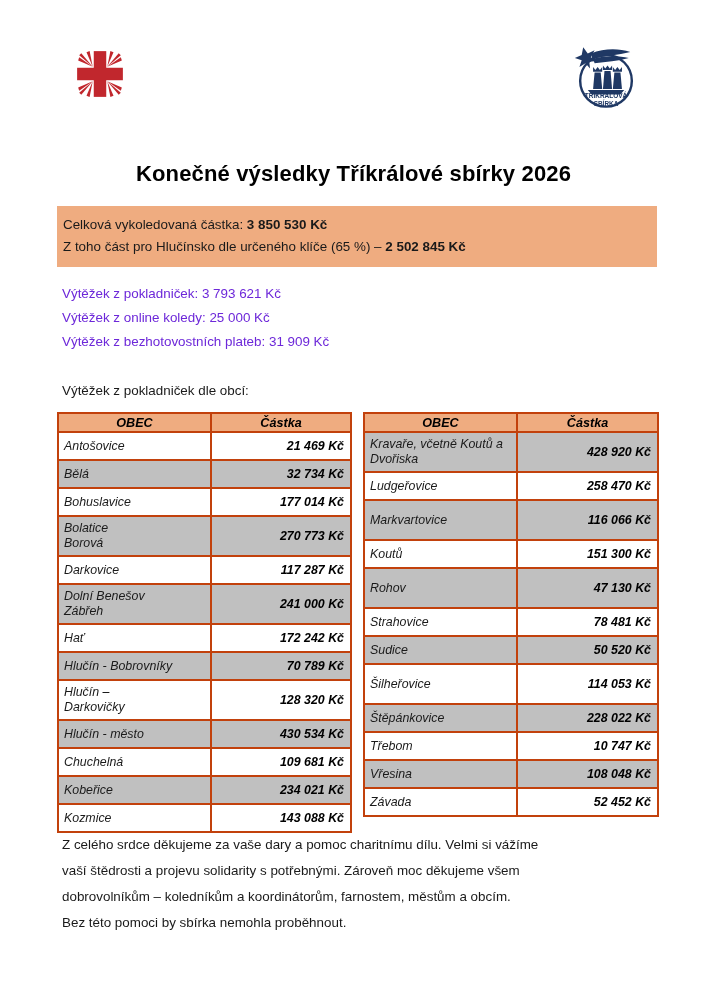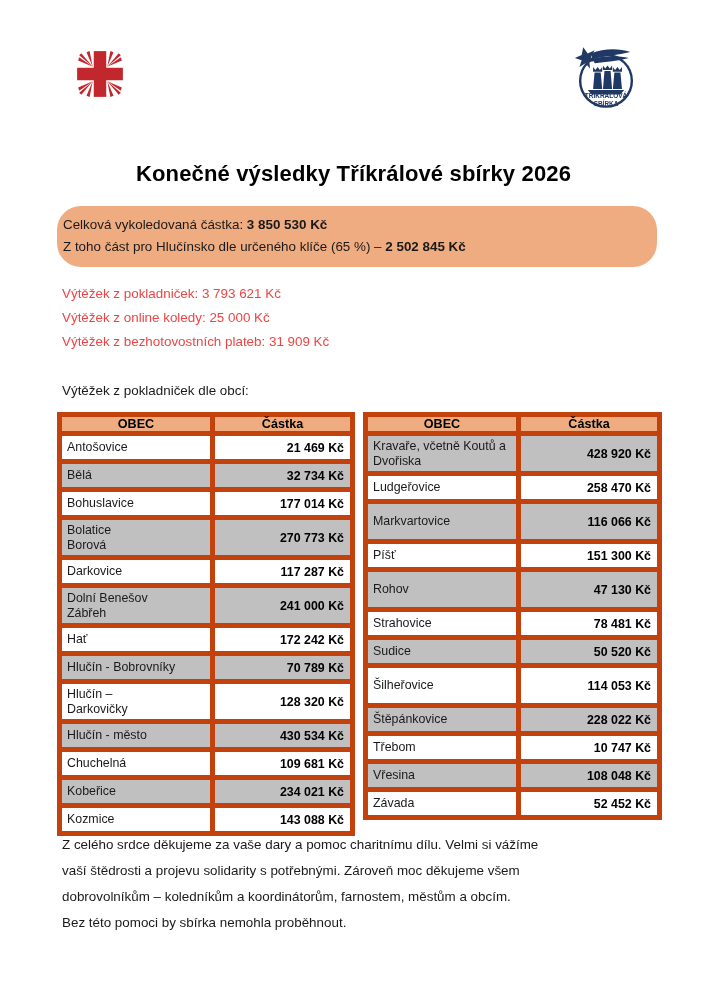--- a/index.html
+++ b/index.html
@@ -69,40 +69,39 @@
 
   
   .highlight-box {
     position: absolute;
     left: 57px;
     top: 206px;
     width: 600px;
     padding: 8px 6px 9px 6px;
     background: #efac80;
     box-sizing: border-box;
-    border-radius: 24px;
   }
   .highlight-box .hl-line {
     font-size: 13.4px;
     line-height: 22px;
     color: #1a1a1a;
   }
   .highlight-box b { font-weight: bold; }
 
   
   .amount-list {
     position: absolute;
     left: 62px;
     top: 282px;
     width: 580px;
   }
   .amount-list .line {
     font-size: 13.4px;
     line-height: 24px;
-    color: #ef4444;
+    color: #6d28d9;
   }
   .sub-caption {
     position: absolute;
     left: 62px;
     top: 381px;
     font-size: 13.4px;
     line-height: 20px;
     color: #1a1a1a;
   }
 
@@ -111,23 +110,24 @@
     position: absolute;
     top: 412px;
     border-collapse: collapse;
     table-layout: fixed;
     font-size: 12.4px;
   }
   .tbl.left  { left: 57px;  width: 293px; }
   .tbl.right { left: 363px; width: 294px; }
 
   .tbl th, .tbl td {
-    border: 5px solid #c2410c;
+    border: 2px solid #c2410c;
     padding: 0;
     box-sizing: border-box;
+    font-style: italic;
   }
   .tbl th {
     background: #efac80;
     font-weight: bold;
     text-align: center;
     height: 19px;
     font-size: 12.6px;
     color: #000000;
   }
   .tbl td.obec {
@@ -317,21 +317,21 @@
       </tr>
       <tr class="plain r1">
         <td class="obec">Ludgeřovice</td>
         <td class="castka">258 470 Kč</td>
       </tr>
       <tr class="shade r2">
         <td class="obec">Markvartovice</td>
         <td class="castka">116 066 Kč</td>
       </tr>
       <tr class="plain r1">
-        <td class="obec">Píšť</td>
+        <td class="obec">Koutů</td>
         <td class="castka">151 300 Kč</td>
       </tr>
       <tr class="shade r2">
         <td class="obec">Rohov</td>
         <td class="castka">47 130 Kč</td>
       </tr>
       <tr class="plain r1">
         <td class="obec">Strahovice</td>
         <td class="castka">78 481 Kč</td>
       </tr>

